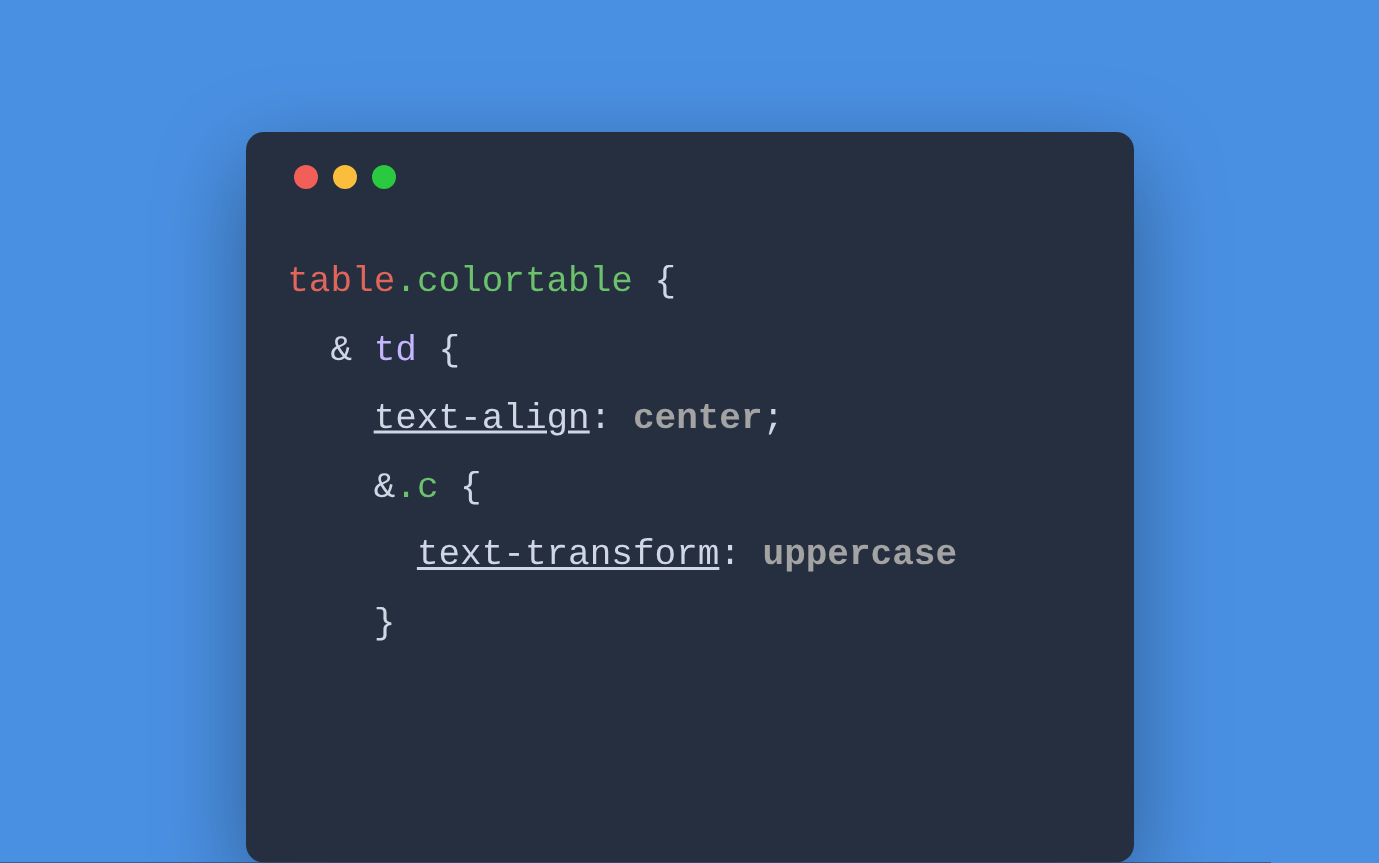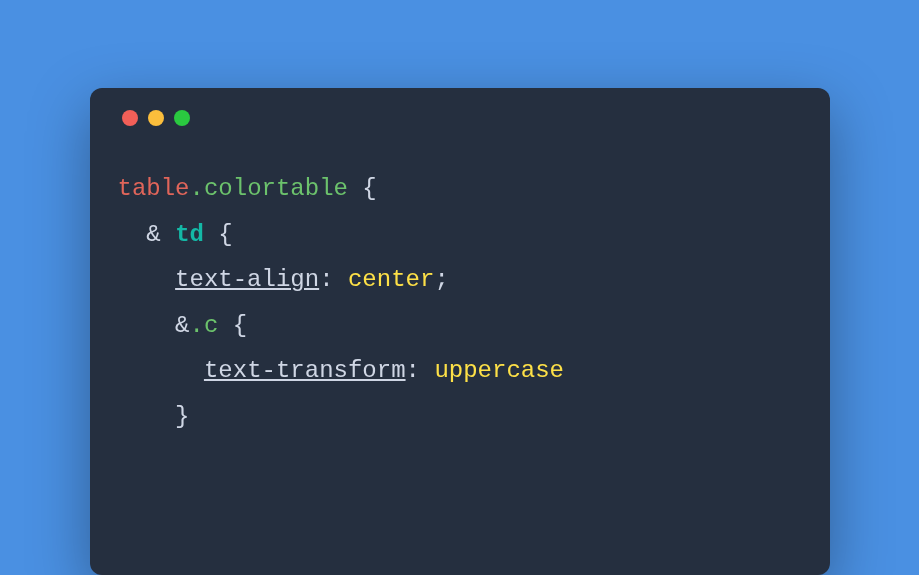--- a/index.html
+++ b/index.html
@@ -6,21 +6,21 @@
   body {
     width: 919px;
     height: 575px;
     background: #4a90e2;
     display: flex;
     justify-content: center;
     padding-top: 88px;
     overflow: hidden;
   }
   .editor-window {
-    width: 740px;
+    width: 592px;
     background: #252f3f;
     border-radius: 12px;
     box-shadow: 0 20px 60px rgba(0,0,0,0.35);
     padding: 22px 28px 0 28px;
     overflow: hidden;
   }
   .traffic-lights {
     display: flex;
     gap: 10px;
     margin-bottom: 40px;
@@ -39,23 +39,23 @@
     font-size: 24px;
     line-height: 1.9;
     white-space: pre;
     color: #cfd6e4;
   }
   .tok-tag    { color: #e0655a; }
   .tok-class  { color: #6cc26c; }
   .tok-brace  { color: #cfd6e4; }
   .tok-punct  { color: #cfd6e4; }
   .tok-amp    { color: #cfd6e4; }
-  .tok-elem   { color: #14b8a6; font-weight: bold; }
+  .tok-elem   { color: #c4b5fd; }
   .tok-prop   { color: #cfd6e4; text-decoration: underline; }
-  .tok-value  { color: #fde047; }
+  .tok-value  { color: #a3a3a3; font-weight: bold; }
 </style>
 </head>
 <body>
 
 <div class="editor-window">
   <div class="traffic-lights">
     <div class="light red"></div>
     <div class="light yellow"></div>
     <div class="light green"></div>
   </div>

